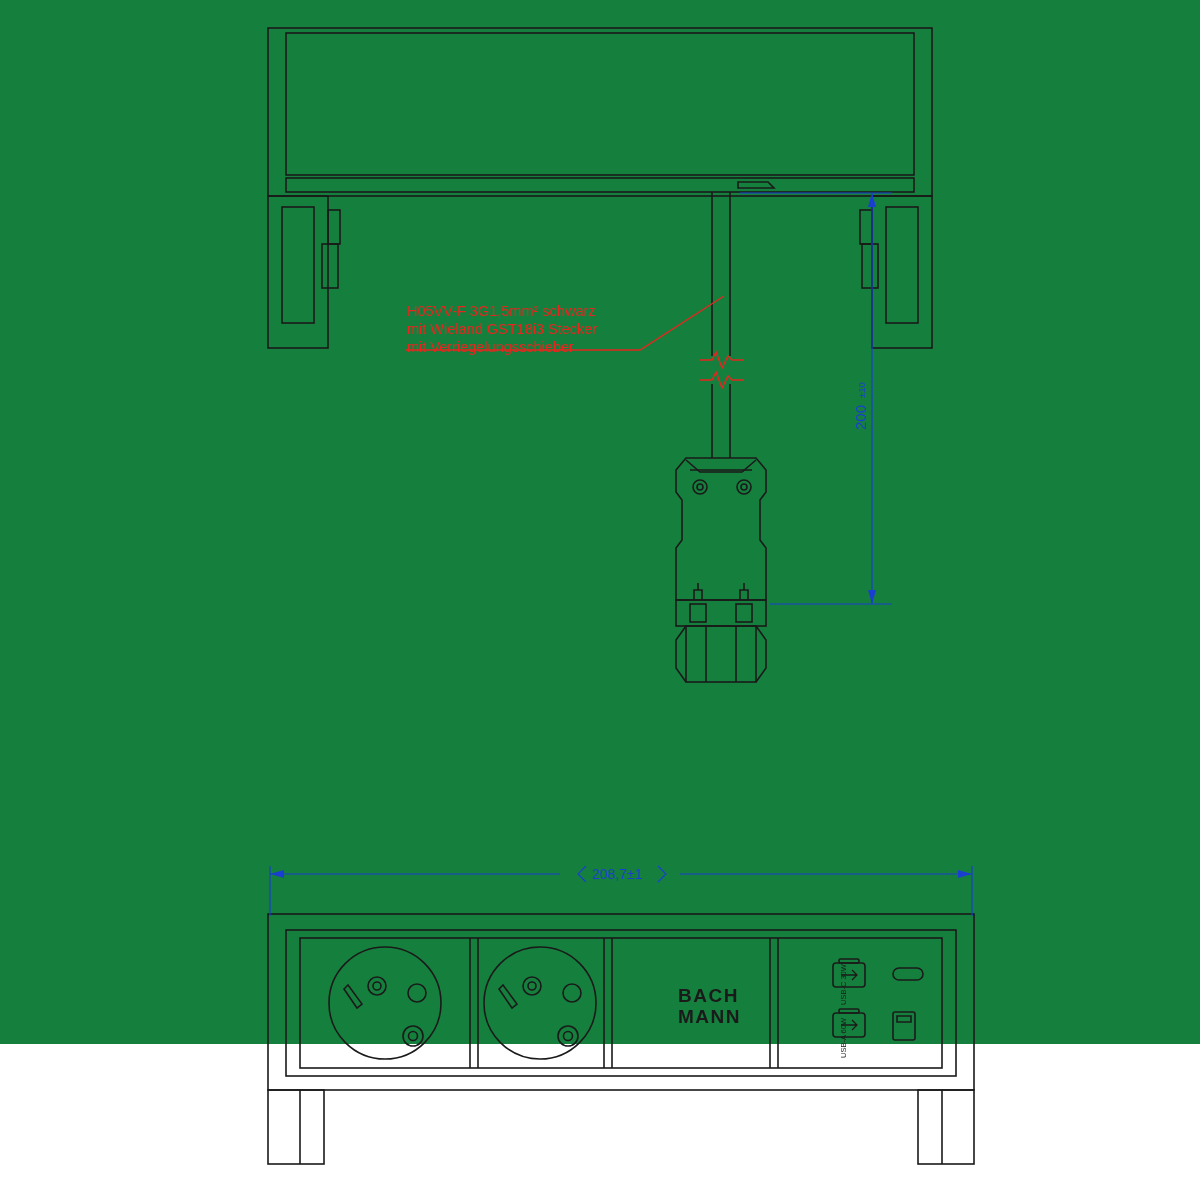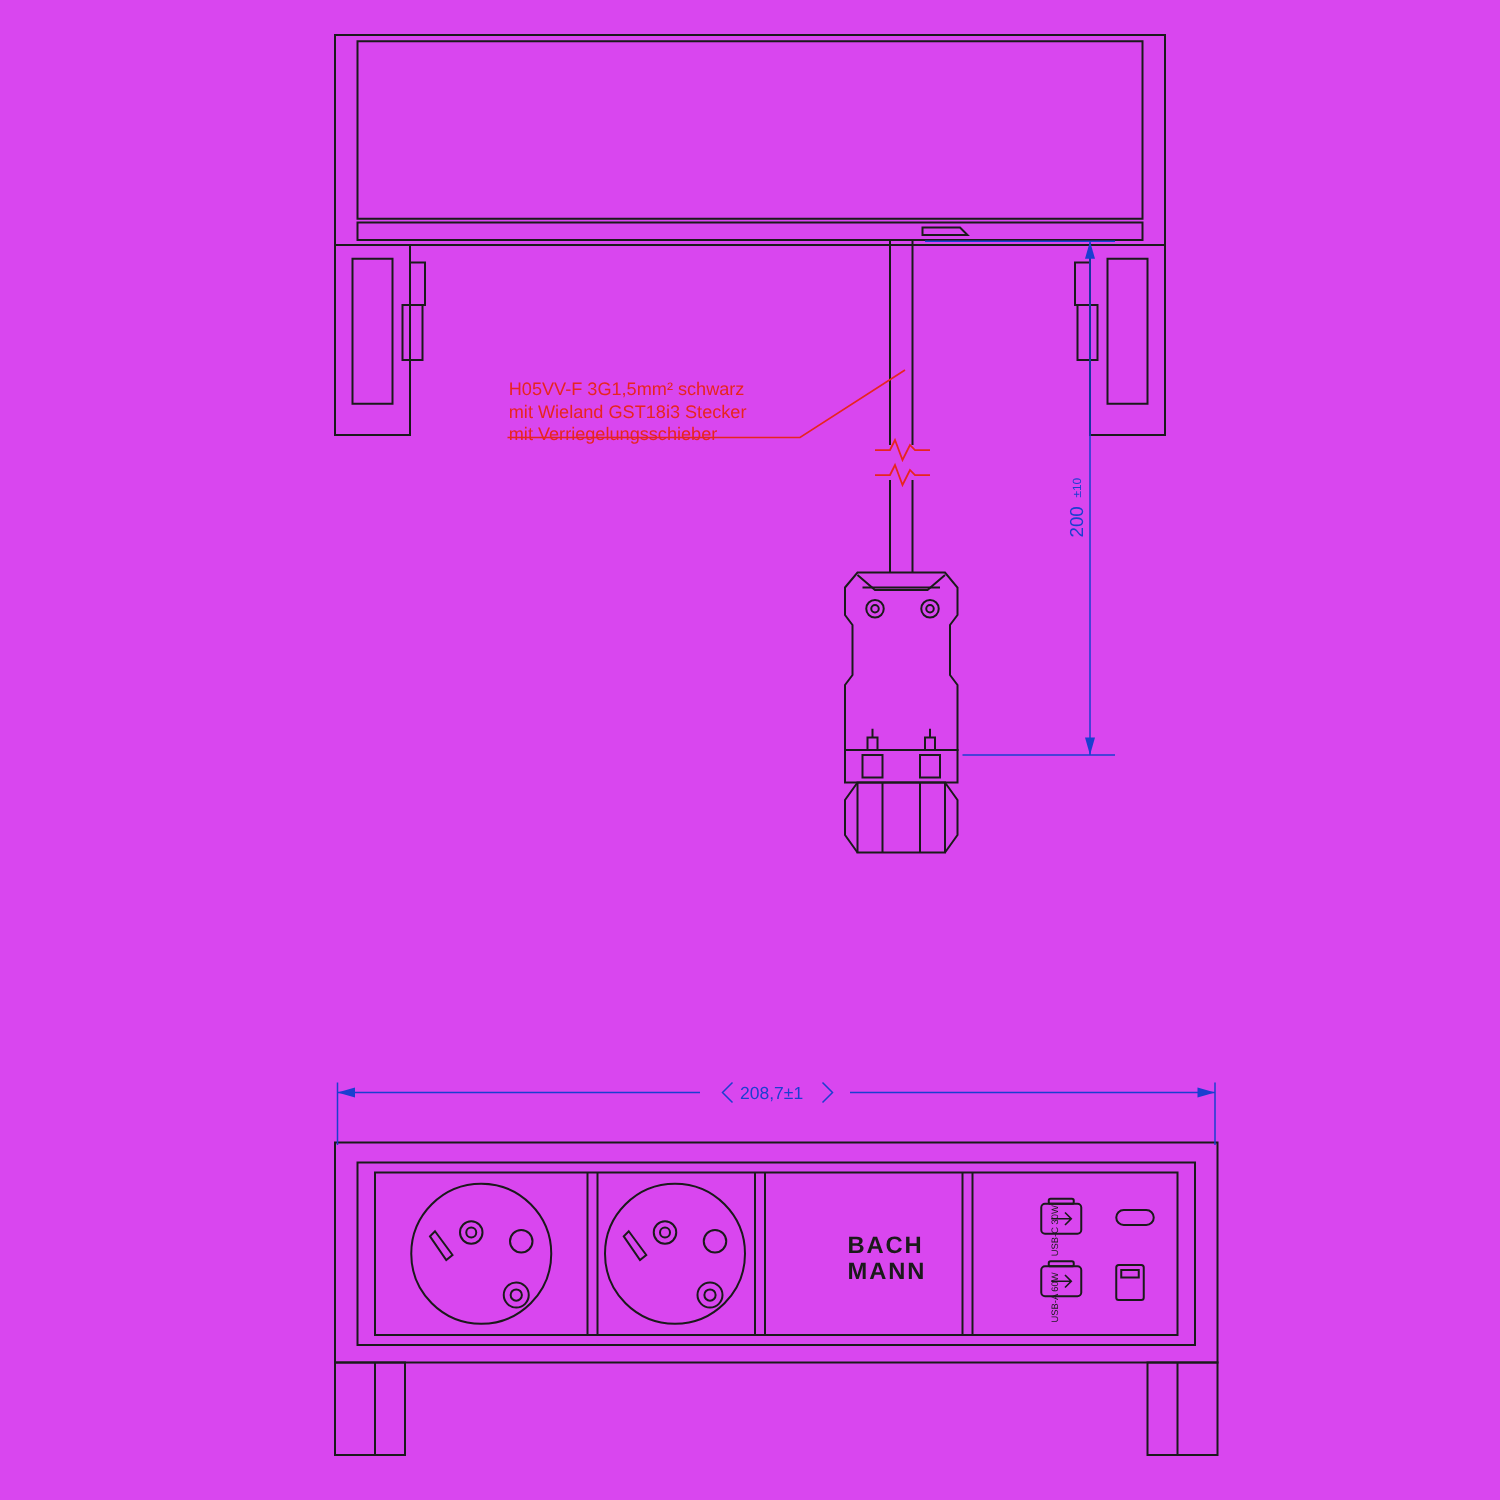--- a/index.html
+++ b/index.html
@@ -1,17 +1,17 @@
 <!DOCTYPE html>
 <html><head>
 <meta charset="utf-8">
 <style>
   html,body{margin:0;padding:0;background:#ffffff;}
   body{width:1200px;height:1200px;overflow:hidden;font-family:"Liberation Sans",sans-serif;}
-  #stage{position:relative;width:1200px;height:1200px;background:#d946ef;text-align:center;}
+  #stage{position:relative;width:1200px;height:1044px;background:#15803d;text-align:center;}
   svg{display:block;}
   .lbl{font-family:"Liberation Sans",sans-serif;}
 </style>
 </head>
 <body>
 
 <div id="stage">
 
 <svg width="1200" height="1200" viewBox="0 0 1200 1200">
 

